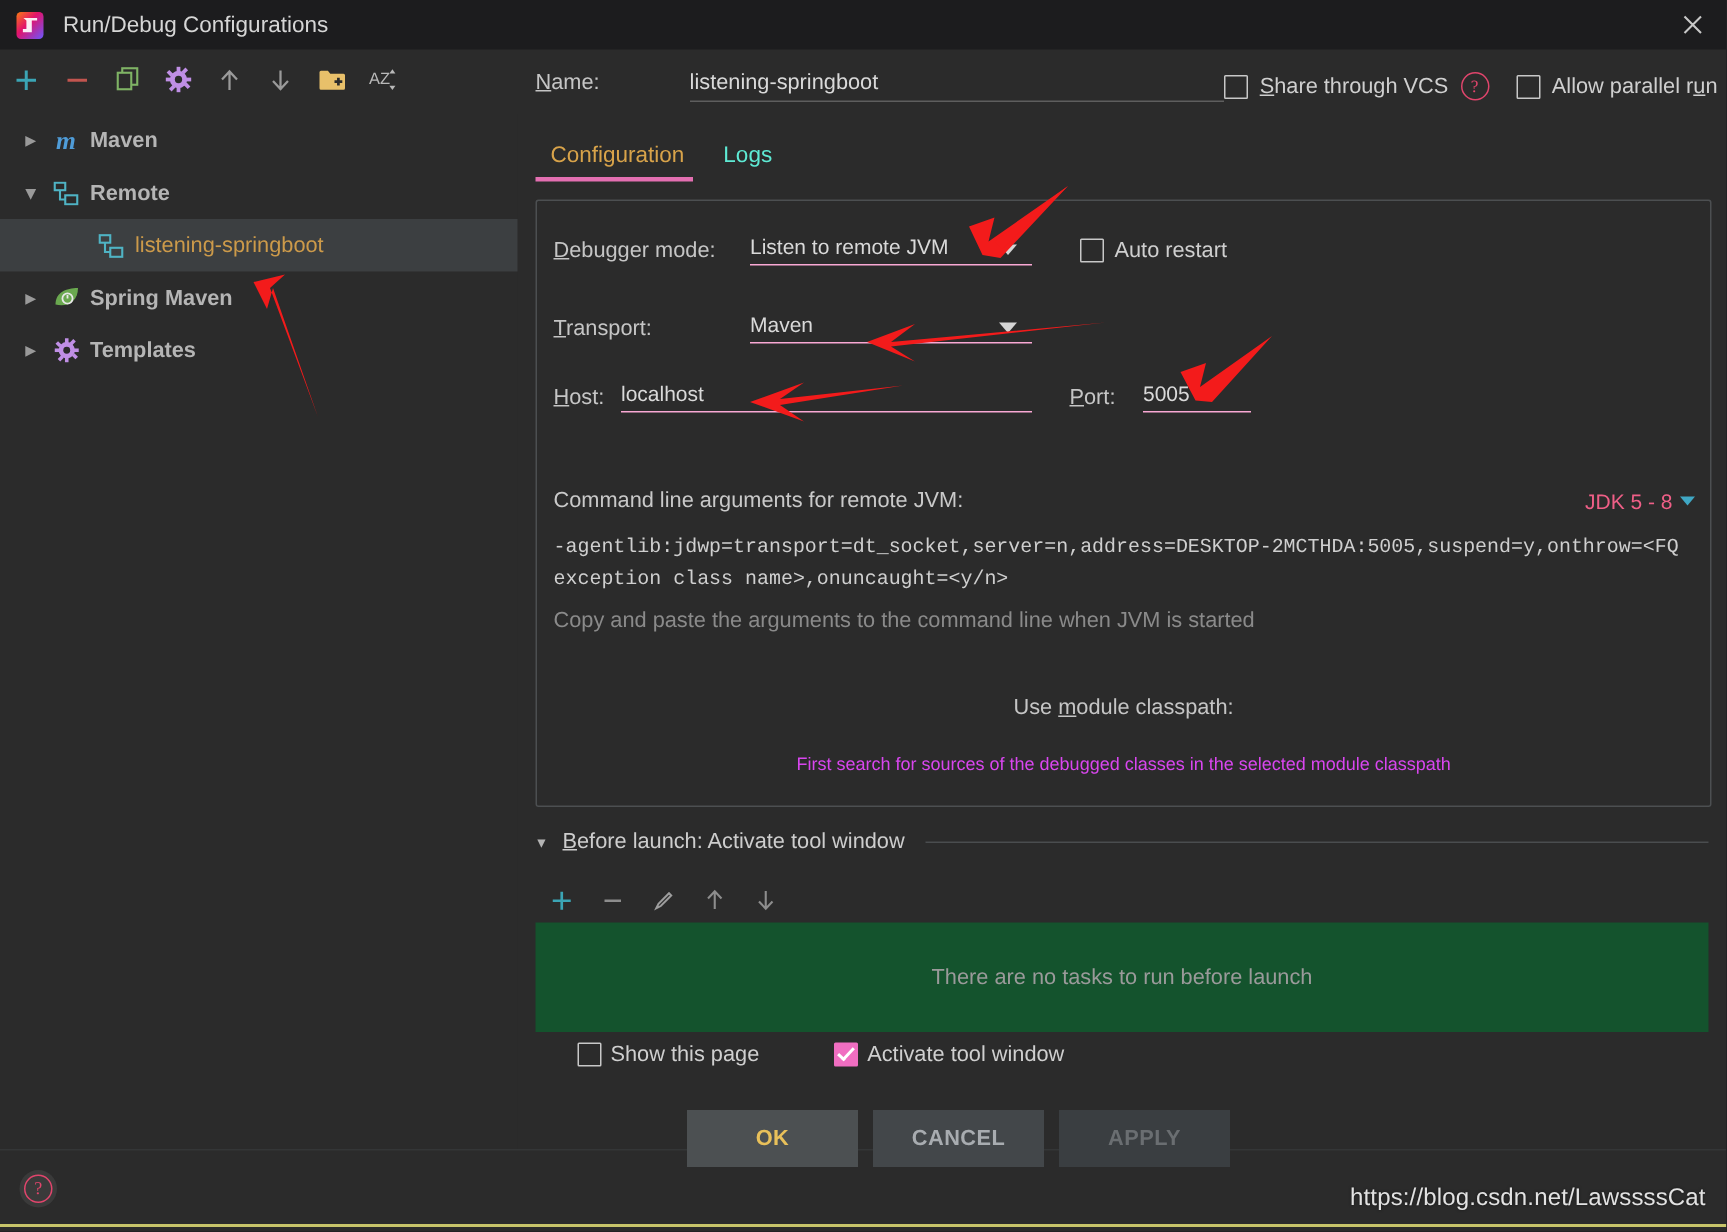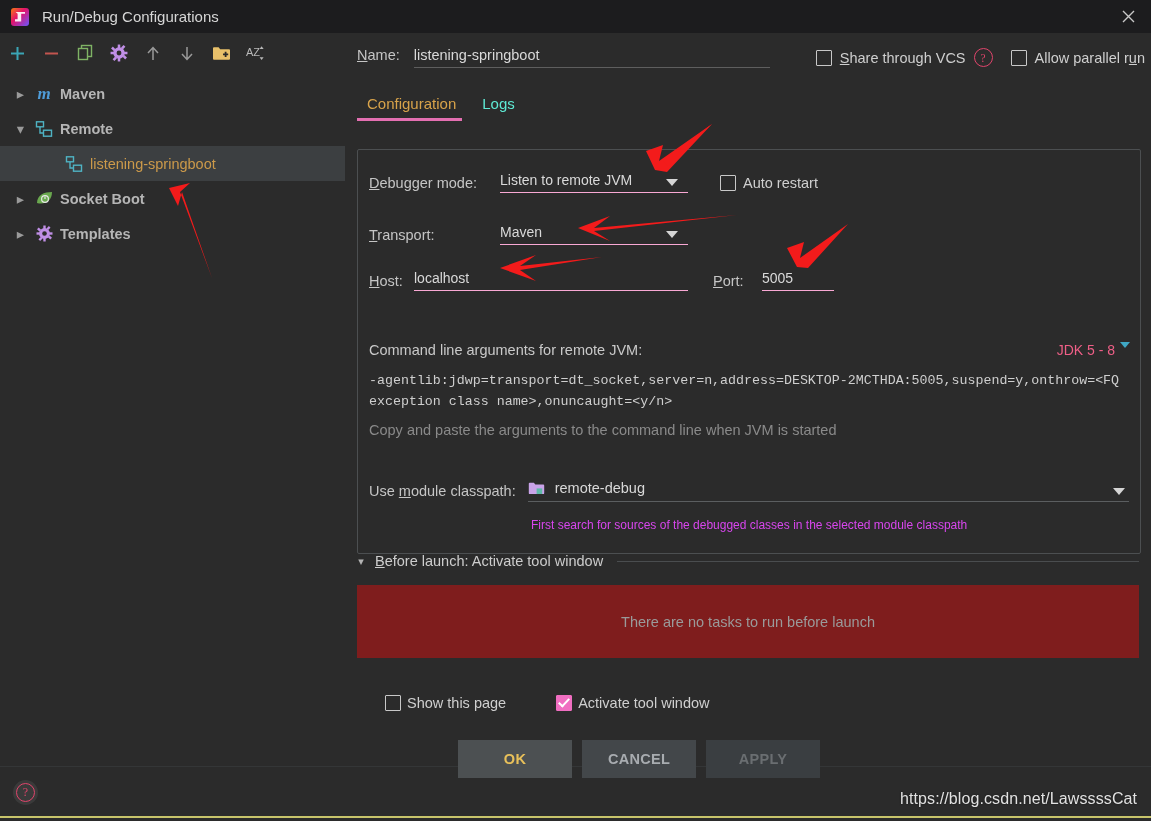--- a/index.html
+++ b/index.html
@@ -127,21 +127,21 @@
 
   
   .right {
     position: absolute;
     left: 345px; top: 33px;
     width: 806px; height: 733px;
   }
   .name-row {
     position: absolute;
     left: 12px; top: 14px;
-    display: flex; align-items: baseline;
+    display: flex; align-items: baseline; gap: 46px;
   }
   .lbl { color: #c5c5c5; font-size: 14.5px; white-space: nowrap; }
   .u { text-decoration: underline; }
   .name-input {
     margin-left: 14px;
     width: 356px;
     border-bottom: 1px solid #5e5e5e;
     padding-bottom: 4px;
     color: #d9d9d9;
     font-size: 14.5px;
@@ -208,21 +208,20 @@
   }
 
   
   .card {
     position: absolute;
     left: 12px; top: 100px;
     width: 782px; height: 403px;
     border: 1px solid #4c4f51;
     border-radius: 2px;
     background: #2b2b2b;
-    margin-top: 16px;
   }
 
   .f-row { position: absolute; display: flex; align-items: baseline; }
 
   .underline-field {
     border-bottom: 1px solid #f9a8d4;
     padding-bottom: 4px;
     color: #d9d9d9;
     font-size: 14px;
     position: relative;
@@ -240,21 +239,21 @@
     position: absolute;
     left: 11px; top: 192px;
     font-size: 14.5px;
     color: #c9c9c9;
   }
   .jdk-sel {
     position: absolute;
     right: 10px; top: 192px;
     color: #ef5f87;
     font-size: 14px;
-    display: flex; align-items: flex-start; gap: 5px;
+    display: flex; align-items: center; gap: 5px;
   }
   .jdk-sel .dn {
     width: 0;height: 0;
     border-left: 5px solid transparent;
     border-right: 5px solid transparent;
     border-top: 6px solid #3fa7c4;
   }
   .args-text {
     position: absolute;
     left: 11px; top: 220px;
@@ -269,21 +268,21 @@
     position: absolute;
     left: 11px; top: 272px;
     font-size: 14.5px;
     color: #8a8a8a;
   }
 
   .mod-row {
     position: absolute;
     left: 11px; top: 330px;
     right: 11px;
-    display: flex; align-items: center;
+    display: flex; align-items: center; flex-direction: column;
   }
   .mod-combo {
     margin-left: 12px;
     flex: 1;
     border-bottom: 1px solid #5b5e60;
     padding-bottom: 5px;
     display: flex; align-items: center;
     position: relative;
   }
   .mod-combo .mtext { margin-left: 10px; color: #d9d9d9; font-size: 14.5px; }
@@ -325,23 +324,23 @@
     position: absolute;
     left: 12px; top: 552px;
     display: flex; align-items: center;
   }
   .bl-tool {
     width: 34px; height: 30px;
     display: flex; align-items: center; justify-content: center;
   }
   .bl-box {
     position: absolute;
-    left: 12px; top: 552px;
+    left: 12px; top: 582px;
     width: 782px; height: 73px;
-    background: #7f1d1d;
+    background: #14532d;
     display: flex; align-items: center; justify-content: center;
     color: #9a9a9a;
     font-size: 14.5px;
   }
 
   .bottom-checks {
     position: absolute;
     left: 12px; top: 662px;
     display: flex; align-items: center; gap: 10px;
   }
@@ -524,21 +523,21 @@
 
     <div class="tree-row">
       <span class="chev">▸</span>
       <span class="tico">
         <svg width="19" height="17" viewBox="0 0 19 17">
           <path d="M2 13 C2 5 9 2 17 2 C17 11 10 15 2 13 Z" fill="#6aa84f"></path>
           <circle cx="10" cy="9" r="3.4" fill="none" stroke="#e8e8e8" stroke-width="1.2"></circle>
           <path d="M10 6.6 V9" stroke="#e8e8e8" stroke-width="1.2"></path>
         </svg>
       </span>
-      <span class="tlabel bold">Socket Boot</span>
+      <span class="tlabel bold">Spring Maven</span>
     </div>
 
     <div class="tree-row">
       <span class="chev">▸</span>
       <span class="tico">
         <svg width="17" height="17" viewBox="0 0 20 20">
           <g fill="#c08fe6">
             <circle cx="10" cy="10" r="6.4"></circle>
             <rect x="8.6" y="0.6" width="2.8" height="4"></rect>
               <rect x="8.6" y="15.4" width="2.8" height="4"></rect>
@@ -611,30 +610,20 @@
       <div class="args-title">Command line arguments for remote JVM:</div>
       <div class="jdk-sel">
         <span>JDK 5 - 8</span>
         <span class="dn"></span>
       </div>
       <div class="args-text">-agentlib:jdwp=transport=dt_socket,server=n,address=DESKTOP-2MCTHDA:5005,suspend=y,onthrow=&lt;FQ exception class name&gt;,onuncaught=&lt;y/n&gt;</div>
       <div class="args-hint">Copy and paste the arguments to the command line when JVM is started</div>
 
       <div class="mod-row">
         <span class="lbl">Use <span class="u">m</span>odule classpath:</span>
-        <div class="mod-combo">
-          <span>
-            <svg width="17" height="15" viewBox="0 0 17 15" style="display:block">
-              <path d="M0.8 2.6 a.9 .9 0 0 1 .9-.9 h4.2 l1.4 1.8 h8 a.9 .9 0 0 1 .9 .9 v7.8 a.9 .9 0 0 1 -.9 .9 h-13.6 a.9 .9 0 0 1 -.9 -.9 z" fill="#c9a3e8"></path>
-              <rect x="8.6" y="7.4" width="5.6" height="5.6" fill="#5fb9a7"></rect>
-            </svg>
-          </span>
-          <span class="mtext">remote-debug</span>
-          <span class="mcaret"></span>
-        </div>
       </div>
       <div class="mod-hint">First search for sources of the debugged classes in the selected module classpath</div>
     </div>
 
     <div class="bl-header">
       <span class="chevd">▾</span>
       <span class="bl-title"><span class="u">B</span>efore launch: Activate tool window</span>
       <span class="rule"></span>
     </div>
 

